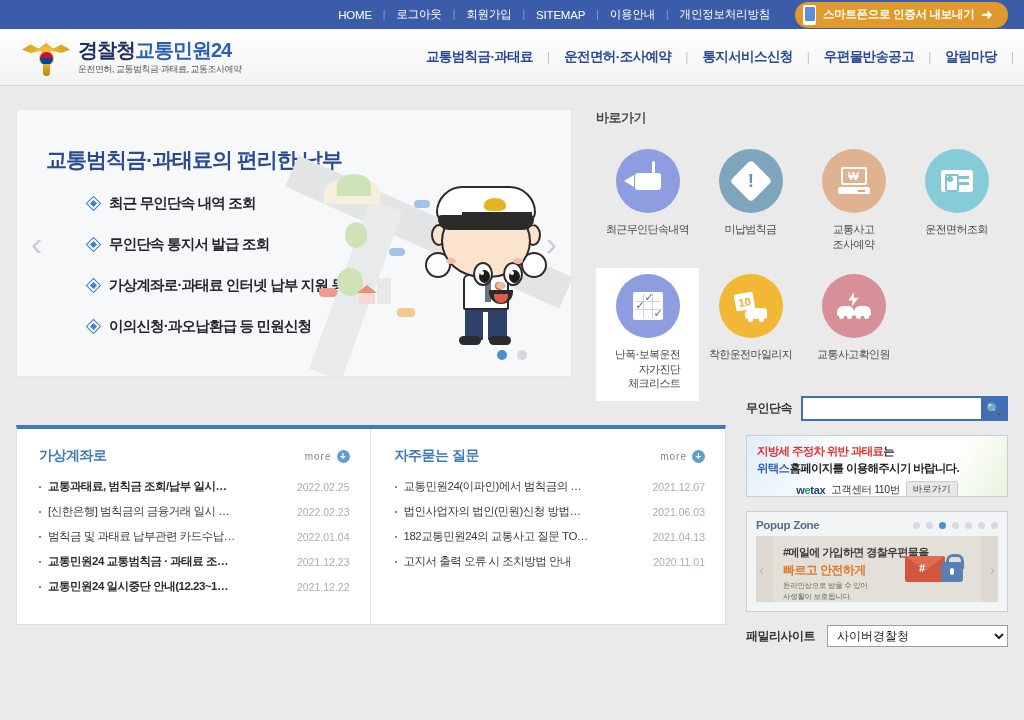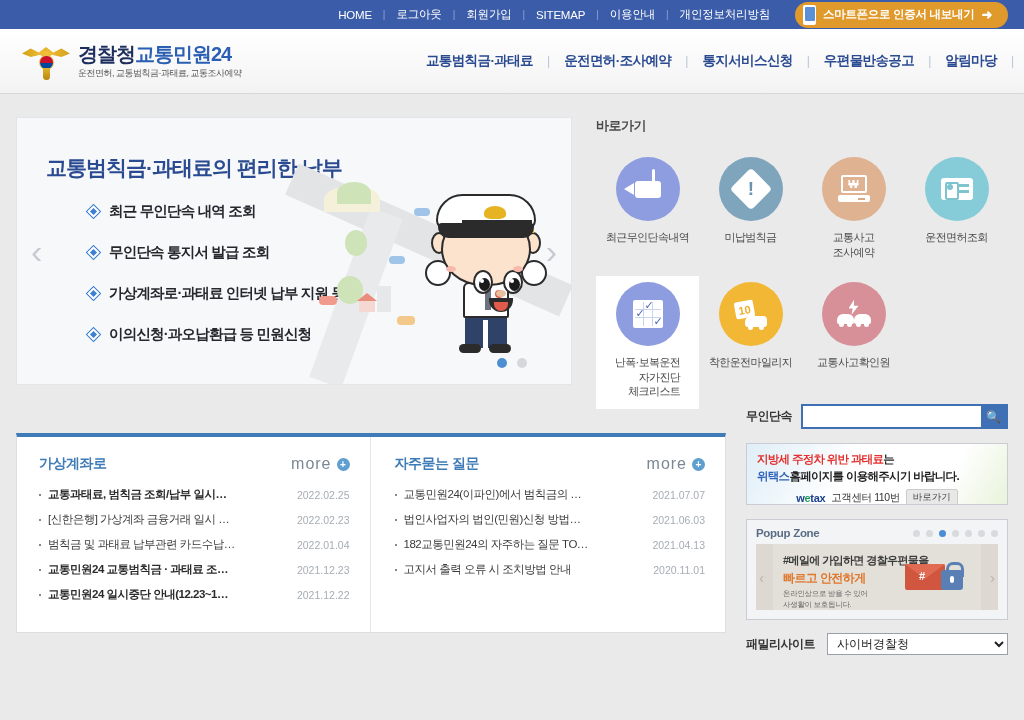--- a/index.html
+++ b/index.html
@@ -32,21 +32,21 @@
     width:13px;height:20px;background:#fff;border-radius:2px;position:relative;flex:none;
   }
   .phone-ic:after{
     content:""; position:absolute; left:1.5px; top:2.5px; right:1.5px; bottom:3.5px;
     background:#5b8fd6; border-radius:1px;
   }
   .arrow-r{ font-size:13px; line-height:1; }
 
   
   .header{
-    height:65px; background:linear-gradient(#ffffff,#f3f3f3);
+    height:57px; background:linear-gradient(#ffffff,#f3f3f3);
     border-bottom:1px solid #d8d8d8; display:flex; align-items:center;
     position:relative;
   }
   .logo{ display:flex; align-items:center; margin-left:22px; cursor:pointer; }
   .emblem{ width:48px;height:44px; position:relative; flex:none; }
   .emblem .wings{
     position:absolute; left:0; top:8px; width:48px; height:16px;
     background:radial-gradient(ellipse at 50% 40%, #f3c23b 0%, #d9a61e 60%, #b8860b 100%);
     clip-path:polygon(0% 40%,18% 10%,35% 35%,50% 0%,65% 35%,82% 10%,100% 40%,
                       82% 62%,62% 48%,50% 78%,38% 48%,18% 62%);
@@ -229,21 +229,21 @@
   .bottom-row{ display:flex; gap:20px; padding-top:24px; }
   .boards{
     width:710px; background:#fff; border:1px solid #dcdee1; border-top:4px solid #3f7bb6;
     display:flex; height:200px; flex:none;
   }
   .board{ flex:1; padding:18px 20px 0 22px; }
   .board + .board{ border-left:1px solid #e3e5e8; padding-left:24px; }
   .bd-head{ display:flex; align-items:center; justify-content:space-between; margin-bottom:14px; }
   .bd-title{ font-size:14px; font-weight:bold; color:#3f7bb6; letter-spacing:-.5px; }
   .more{ display:flex; align-items:center; gap:5px; cursor:pointer; }
-  .more-t{ font-size:16px; color:#7b8794; letter-spacing:1px; }
+  .more-t{ font-size:10px; color:#7b8794; letter-spacing:1px; }
   .more-p{
     width:13px;height:13px;border-radius:50%;background:#5f9fd0;color:#fff;
     font-size:10px; line-height:13px; text-align:center; font-weight:bold;
   }
   .bd-list li{ list-style:none; display:flex; align-items:center; margin-bottom:10px; }
   .bdot{ width:2px;height:2px;background:#888; margin-right:7px; flex:none; }
   .bd-txt{
     flex:1; font-size:11.5px; color:#3b3b3b; letter-spacing:-.5px; cursor:pointer;
     white-space:nowrap; overflow:hidden; text-overflow:ellipsis;
   }
@@ -534,21 +534,21 @@
           </div>
         </div>
         <ul class="bd-list">
           <li class="bold">
               <i class="bdot"></i>
               <span class="bd-txt">교통과태료, 범칙금 조회/납부 일시…</span>
               <span class="bd-date">2022.02.25</span>
             </li>
           <li>
               <i class="bdot"></i>
-              <span class="bd-txt">[신한은행] 가상계좌 금융거래 일시 …</span>
+              <span class="bd-txt">[신한은행] 범칙금의 금융거래 일시 …</span>
               <span class="bd-date">2022.02.23</span>
             </li>
           <li>
               <i class="bdot"></i>
               <span class="bd-txt">범칙금 및 과태료 납부관련 카드수납…</span>
               <span class="bd-date">2022.01.04</span>
             </li>
           <li class="bold">
               <i class="bdot"></i>
               <span class="bd-txt">교통민원24 교통범칙금 · 과태료 조…</span>
@@ -567,30 +567,30 @@
           <div class="bd-title">자주묻는 질문</div>
           <div class="more">
             <span class="more-t">more</span>
             <span class="more-p">+</span>
           </div>
         </div>
         <ul class="bd-list">
           <li>
               <i class="bdot"></i>
               <span class="bd-txt">교통민원24(이파인)에서 범칙금의 …</span>
-              <span class="bd-date">2021.07.07</span>
+              <span class="bd-date">2021.12.07</span>
             </li>
           <li>
               <i class="bdot"></i>
               <span class="bd-txt">법인사업자의 법인(민원)신청 방법…</span>
               <span class="bd-date">2021.06.03</span>
             </li>
           <li>
               <i class="bdot"></i>
-              <span class="bd-txt">182교통민원24의 자주하는 질문 TO…</span>
+              <span class="bd-txt">182교통민원24의 교통사고 질문 TO…</span>
               <span class="bd-date">2021.04.13</span>
             </li>
           <li>
               <i class="bdot"></i>
               <span class="bd-txt">고지서 출력 오류 시 조치방법 안내</span>
               <span class="bd-date">2020.11.01</span>
             </li>
         </ul>
       </section>
     </div>

